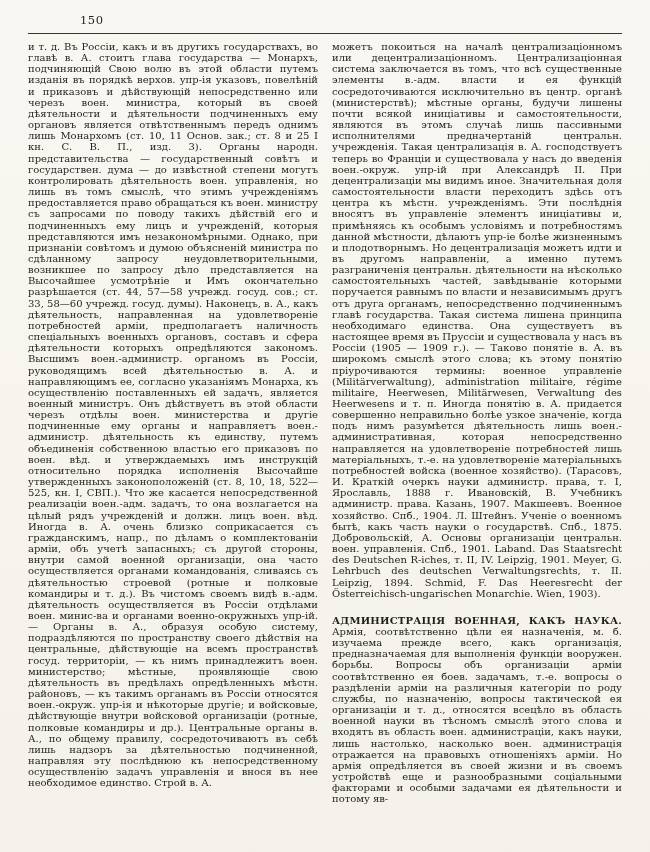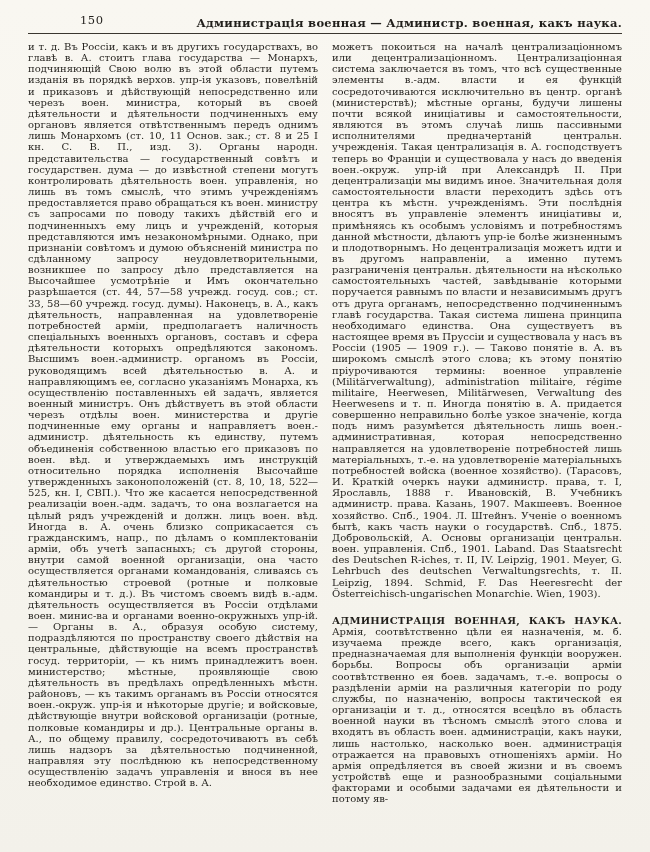--- a/index.html
+++ b/index.html
@@ -60,21 +60,20 @@
     font-style:normal;
   }
 </style>
 </head>
 <body>
 
 <div class="page">
 
   <header class="page-header">
     <span class="page-number">150</span>
-    <span class="running-head">Администрація военная — Администр. военная, какъ наука.</span>
   </header>
 
   <hr class="header-rule">
 
   <main class="columns">
 
     <div class="col">
       <p class="body-text">и т. д. Въ Россіи, какъ и въ другихъ государствахъ, во главѣ в. А. стоитъ глава государства — Монархъ, подчиняющій Свою волю въ этой области путемъ изданія въ порядкѣ верхов. упр-ія указовъ, повелѣній и приказовъ и дѣйствующій непосредственно или черезъ воен. министра, который въ своей дѣятельности и дѣятельности подчиненныхъ ему органовъ является отвѣтственнымъ передъ однимъ лишь Монархомъ (ст. 10, 11 Основ. зак.; ст. 8 и 25 I кн. С. В. П., изд. 3). Органы народн. представительства — государственный совѣтъ и государствен. дума — до извѣстной степени могутъ контролировать дѣятельность воен. управленія, но лишь въ томъ смыслѣ, что этимъ учрежденіямъ предоставляется право обращаться къ воен. министру съ запросами по поводу такихъ дѣйствій его и подчиненныхъ ему лицъ и учрежденій, которыя представляются имъ незакономѣрными. Однако, при признаніи совѣтомъ и думою объясненій министра по сдѣланному запросу неудовлетворительными, возникшее по запросу дѣло представляется на Высочайшее усмотрѣніе и Имъ окончательно разрѣшается (ст. 44, 57—58 учрежд. госуд. сов.; ст. 33, 58—60 учрежд. госуд. думы). Наконецъ, в. А., какъ дѣятельность, направленная на удовлетвореніе потребностей арміи, предполагаетъ наличность спеціальныхъ военныхъ органовъ, составъ и сфера дѣятельности которыхъ опредѣляются закономъ. Высшимъ воен.-администр. органомъ въ Россіи, руководящимъ всей дѣятельностью в. А. и направляющимъ ее, согласно указаніямъ Монарха, къ осуществленію поставленныхъ ей задачъ, является военный министръ. Онъ дѣйствуетъ въ этой области черезъ отдѣлы воен. министерства и другіе подчиненные ему органы и направляетъ воен.-администр. дѣятельность къ единству, путемъ объединенія собственною властью его приказовъ по воен. вѣд. и утверждаемыхъ имъ инструкцій относительно порядка исполненія Высочайше утвержденныхъ законоположеній (ст. 8, 10, 18, 522—525, кн. I, СВП.). Что же касается непосредственной реализаціи воен.-адм. задачъ, то она возлагается на цѣлый рядъ учрежденій и должн. лицъ воен. вѣд. Иногда в. А. очень близко соприкасается съ гражданскимъ, напр., по дѣламъ о комплектованіи арміи, объ учетѣ запасныхъ; съ другой стороны, внутри самой военной организаціи, она часто осуществляется органами командованія, сливаясь съ дѣятельностью строевой (ротные и полковые командиры и т. д.). Въ чистомъ своемъ видѣ в.-адм. дѣятельность осуществляется въ Россіи отдѣлами воен. минис-ва и органами военно-окружныхъ упр-ій. — Органы в. А., образуя особую систему, подраздѣляются по пространству своего дѣйствія на центральные, дѣйствующіе на всемъ пространствѣ госуд. территоріи, — къ нимъ принадлежитъ воен. министерство; мѣстные, проявляющіе свою дѣятельность въ предѣлахъ опредѣленныхъ мѣстн. районовъ, — къ такимъ органамъ въ Россіи относятся воен.-окруж. упр-ія и нѣкоторые другіе; и войсковые, дѣйствующіе внутри войсковой организаціи (ротные, полковые командиры и др.). Центральные органы в. А., по общему правилу, сосредоточиваютъ въ себѣ лишь надзоръ за дѣятельностью подчиненной, направляя эту послѣднюю къ непосредственному осуществленію задачъ управленія и внося въ нее необходимое единство. Строй в. А.</p>
     </div>
 

